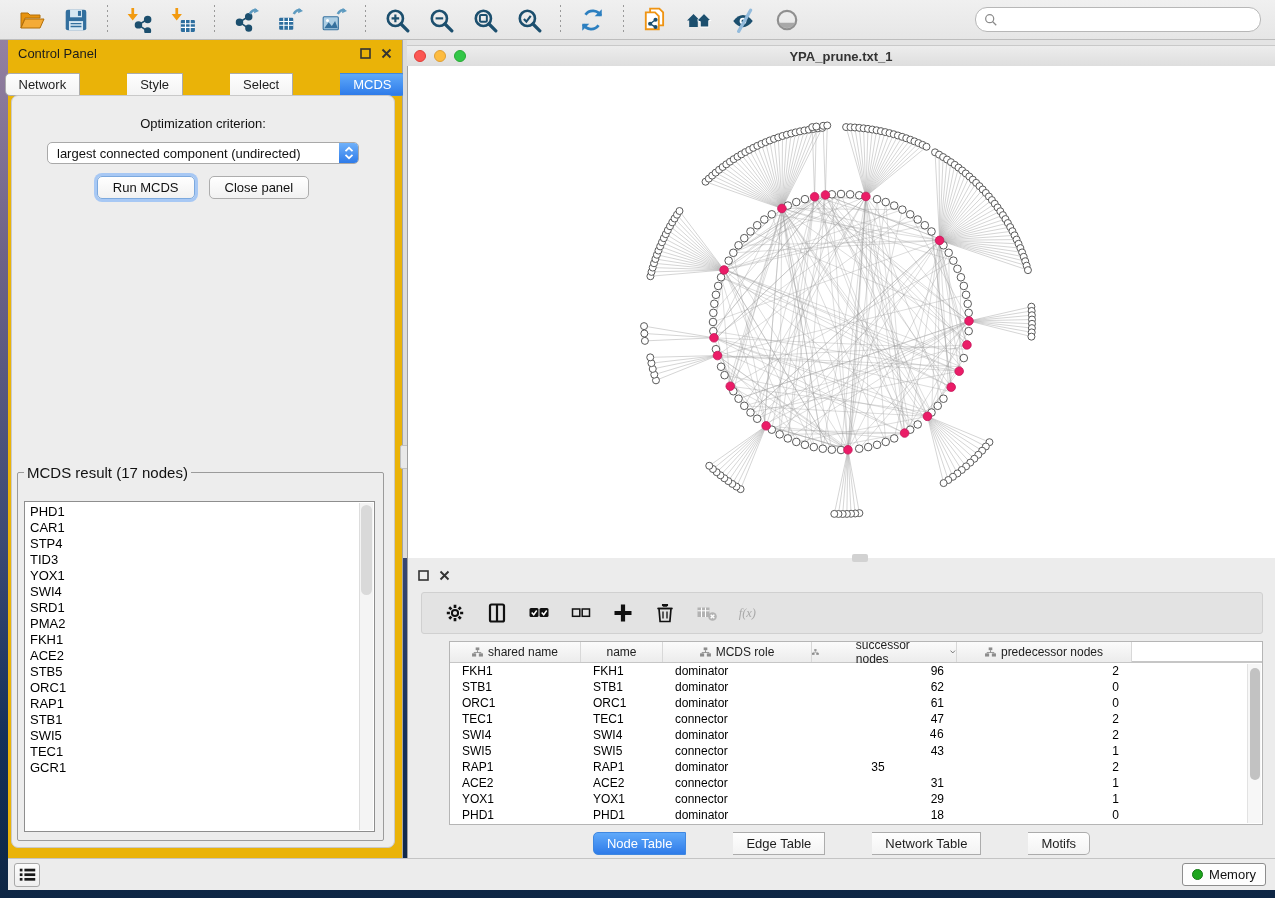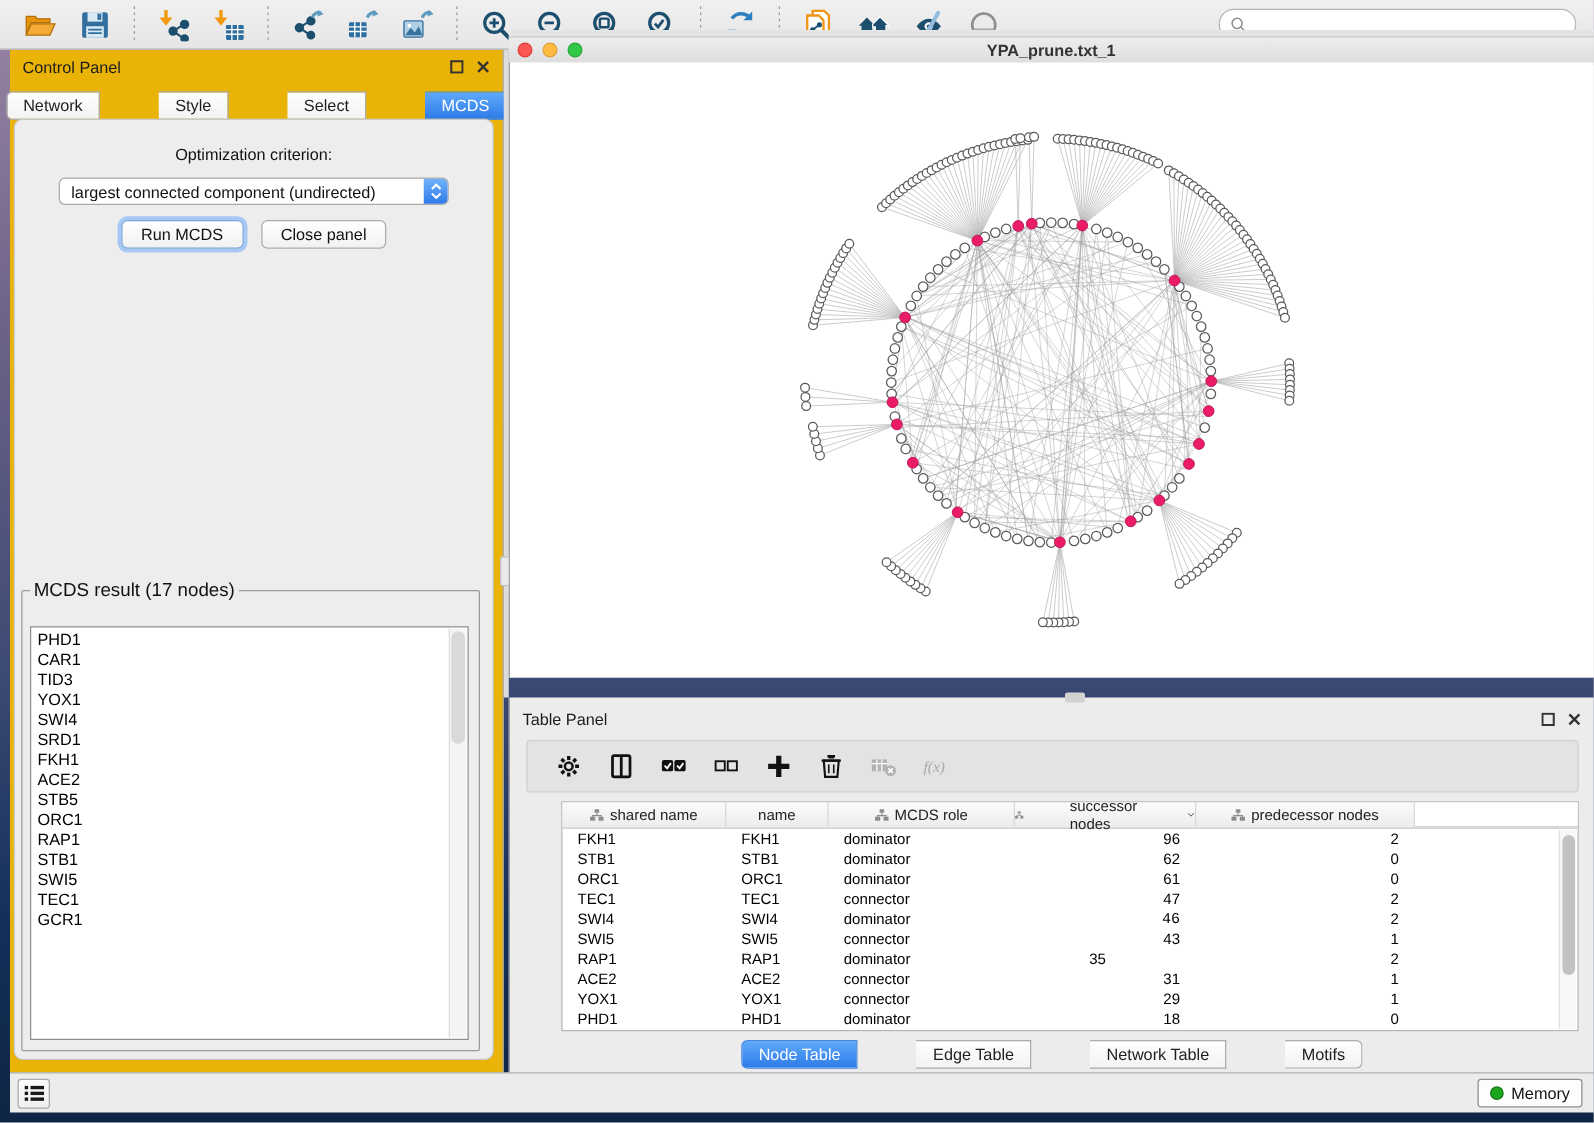--- a/index.html
+++ b/index.html
@@ -66,21 +66,21 @@
   }
   fieldset.mcds legend{font-size:15px;color:#111;padding:0 3px;margin-left:2px;}
   .listbox{position:absolute;left:6px;right:8px;top:20px;bottom:8px;background:#fff;border:1px solid #8E8E8E;}
   .listbox ul{margin:0;padding:2px 0 0 5px;list-style:none;font-size:13px;line-height:16px;color:#000;}
   .vscroll{position:absolute;top:1px;bottom:1px;right:1px;width:13px;background:#F4F4F4;border-left:1px solid #DDD;}
   .vscroll .thumb{position:absolute;left:1px;right:1px;top:2px;height:90px;background:#D9D9D9;border-radius:6px;}
   
   #vDivider{position:absolute;left:403px;top:40px;width:4px;height:518px;background:#DCDCDC;}
   #vDivider .grip{position:absolute;left:-3px;top:405px;width:10px;height:22px;background:#E9E9E9;border:1px solid #C0C0C0;border-radius:2px;}
   
-  #netWindow{position:absolute;left:407px;top:24px;width:868px;height:518px;background:#E4E4E4;}
+  #netWindow{position:absolute;left:407px;top:40px;width:868px;height:518px;background:#E4E4E4;}
   .titlebar{
     position:absolute;left:0;right:0;top:5px;height:21px;
     background:linear-gradient(#EDEDED,#DDDDDD);border-bottom:1px solid #ABABAB;border-top:1px solid #C9C9C9;
     display:flex;align-items:center;
   }
   .lights{position:absolute;left:7px;top:4px;display:flex;gap:8px;}
   .light{width:12px;height:12px;border-radius:50%;box-sizing:border-box;}
   .light.red{background:#FC5753;border:1px solid #DF3E38;}
   .light.yel{background:#FDBC40;border:1px solid #DE9F34;}
   .light.grn{background:#33C748;border:1px solid #27AA35;}
@@ -307,24 +307,26 @@
     <div class="btn-row">
       <button class="pbtn focus">Run MCDS</button>
       <button class="pbtn">Close panel</button>
     </div>
     <fieldset class="mcds">
       <legend>MCDS result (17 nodes)</legend>
       <div class="listbox">
         <ul id="mcdsList">
             <li>PHD1</li>
             <li>CAR1</li>
+            <li>STP4</li>
             <li>TID3</li>
             <li>YOX1</li>
             <li>SWI4</li>
             <li>SRD1</li>
+            <li>PMA2</li>
             <li>FKH1</li>
             <li>ACE2</li>
             <li>STB5</li>
             <li>ORC1</li>
             <li>RAP1</li>
             <li>STB1</li>
             <li>SWI5</li>
             <li>TEC1</li>
             <li>GCR1</li>
           </ul>
@@ -918,21 +920,20 @@
           <circle cx="543.1749794565048" cy="321.15730121604753" r="4.3" fill="#EB1C67" stroke="#C2185B" stroke-width="0.8"></circle>
           <circle cx="551.1709077904616" cy="305.18980130045486" r="4.3" fill="#EB1C67" stroke="#C2185B" stroke-width="0.8"></circle>
         </g>
       </svg>
   </div>
 </div>
 
 <div id="tablePanel">
   <div class="grip-top"></div>
   <div class="panel-head" style="margin-top:4px;">
-    <span class="ph-title">Table Panel</span>
     <span class="ph-icons">
       <svg viewBox="0 0 11 11">
           <rect x="1" y="1" width="9" height="9" fill="none" stroke="#333" stroke-width="1.6"></rect>
         </svg>
       <svg viewBox="0 0 11 11">
           <path d="M1.5 1.5l8 8M9.5 1.5l-8 8" stroke="#333" stroke-width="1.9"></path>
         </svg>
     </span>
   </div>
   <div class="tb-toolbar" id="tblIcons">

